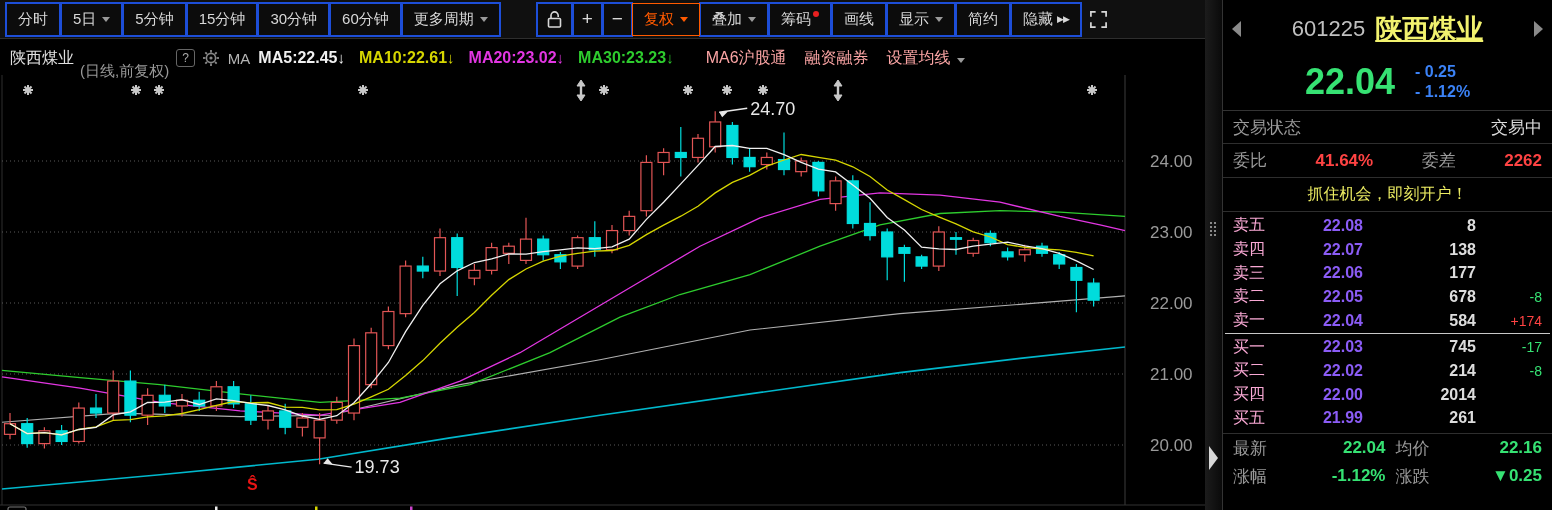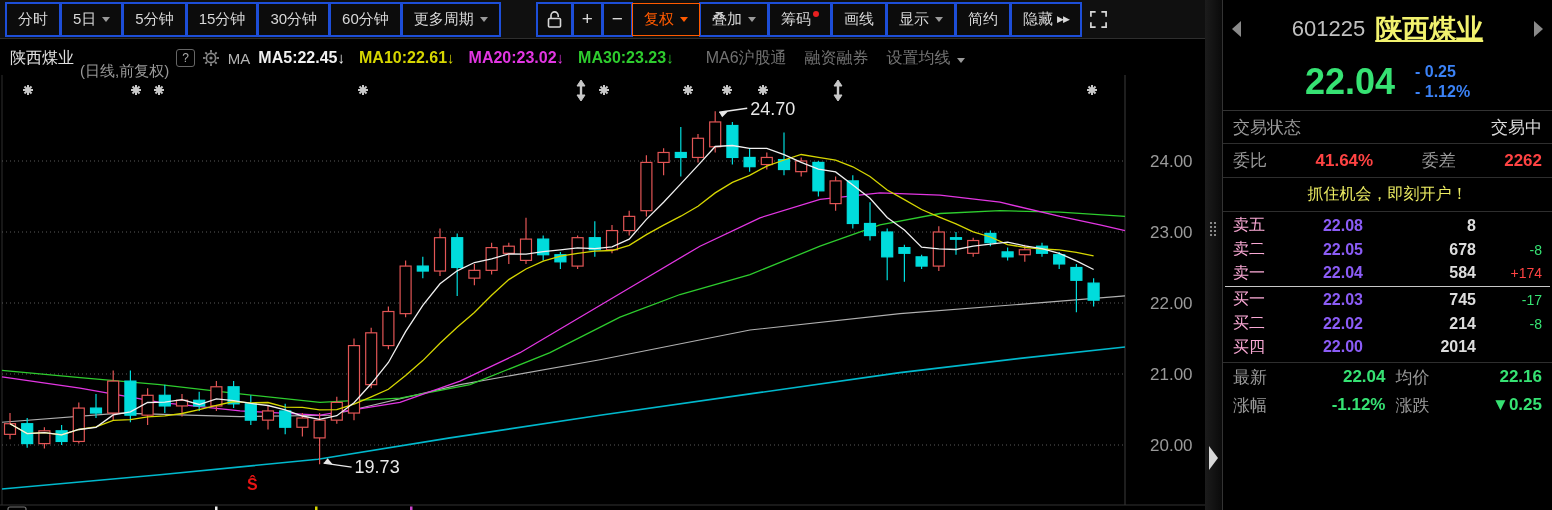--- a/index.html
+++ b/index.html
@@ -21,21 +21,21 @@
 
   
   .legend{position:absolute;left:10px;top:44px;height:28px;display:flex;align-items:center;font-size:15px;color:#999;white-space:nowrap;}
   .legend .t{color:#e0e0e0;font-size:16px;}
   .legend .sub{margin-left:6px;margin-top:26px;}
   .helpbox{display:inline-block;border:1px solid #666;border-radius:3px;color:#aaa;font-size:12px;
     padding:0 5px;margin:0 7px;line-height:16px;}
   .legend .ma-tag{color:#b5b5b5;margin:0 8px 0 2px;}
   .mav{font-weight:bold;margin-right:14px;font-size:16px;}
   .mav .arr{font-size:15px;}
-  .gtab{color:#737373;margin-left:18px;font-size:16px;}
+  .gtab{color:#fca5a5;margin-left:18px;font-size:16px;}
 
   
   #chart{position:absolute;left:0;top:75px;}
 
   
   .splitter{position:absolute;left:1205px;top:0;width:17px;height:510px;
     background:linear-gradient(90deg,#1c1c1c,#0a0a0a);}
   .grip{position:absolute;left:5px;top:222px;width:2px;height:2px;background:#8a8a8a;
     box-shadow:4px 0 #8a8a8a,0 4px #8a8a8a,4px 4px #8a8a8a,0 8px #8a8a8a,4px 8px #8a8a8a,0 12px #8a8a8a,4px 12px #8a8a8a;}
   .collapse{position:absolute;left:4px;top:446px;width:0;height:0;
@@ -433,20 +433,32 @@
       <span class="adlink">抓住机会，即刻开户！</span>
     </div>
     <div class="book">
       <div class="brow">
           <span class="blab">卖五</span>
           <span class="bprice">22.08</span>
           <span class="bvol">8</span>
           <span class="bdelta"></span>
         </div>
       <div class="brow">
+          <span class="blab">卖四</span>
+          <span class="bprice">22.07</span>
+          <span class="bvol">138</span>
+          <span class="bdelta"></span>
+        </div>
+      <div class="brow">
+          <span class="blab">卖三</span>
+          <span class="bprice">22.06</span>
+          <span class="bvol">177</span>
+          <span class="bdelta"></span>
+        </div>
+      <div class="brow">
           <span class="blab">卖二</span>
           <span class="bprice">22.05</span>
           <span class="bvol">678</span>
           <span class="bdelta green">-8</span>
         </div>
       <div class="brow">
           <span class="blab">卖一</span>
           <span class="bprice">22.04</span>
           <span class="bvol">584</span>
           <span class="bdelta red">+174</span>
@@ -461,20 +473,26 @@
       <div class="brow">
           <span class="blab">买二</span>
           <span class="bprice">22.02</span>
           <span class="bvol">214</span>
           <span class="bdelta green">-8</span>
         </div>
       <div class="brow">
           <span class="blab">买四</span>
           <span class="bprice">22.00</span>
           <span class="bvol">2014</span>
+          <span class="bdelta"></span>
+        </div>
+      <div class="brow">
+          <span class="blab">买五</span>
+          <span class="bprice">21.99</span>
+          <span class="bvol">261</span>
           <span class="bdelta"></span>
         </div>
     </div>
     <div class="p-foot">
       <div class="frow">
         <span class="lab">最新</span>
         <span class="fv green">22.04</span>
         <span class="lab" style="padding-left:10px">均价</span>
         <span class="fv green">22.16</span>
       </div>

